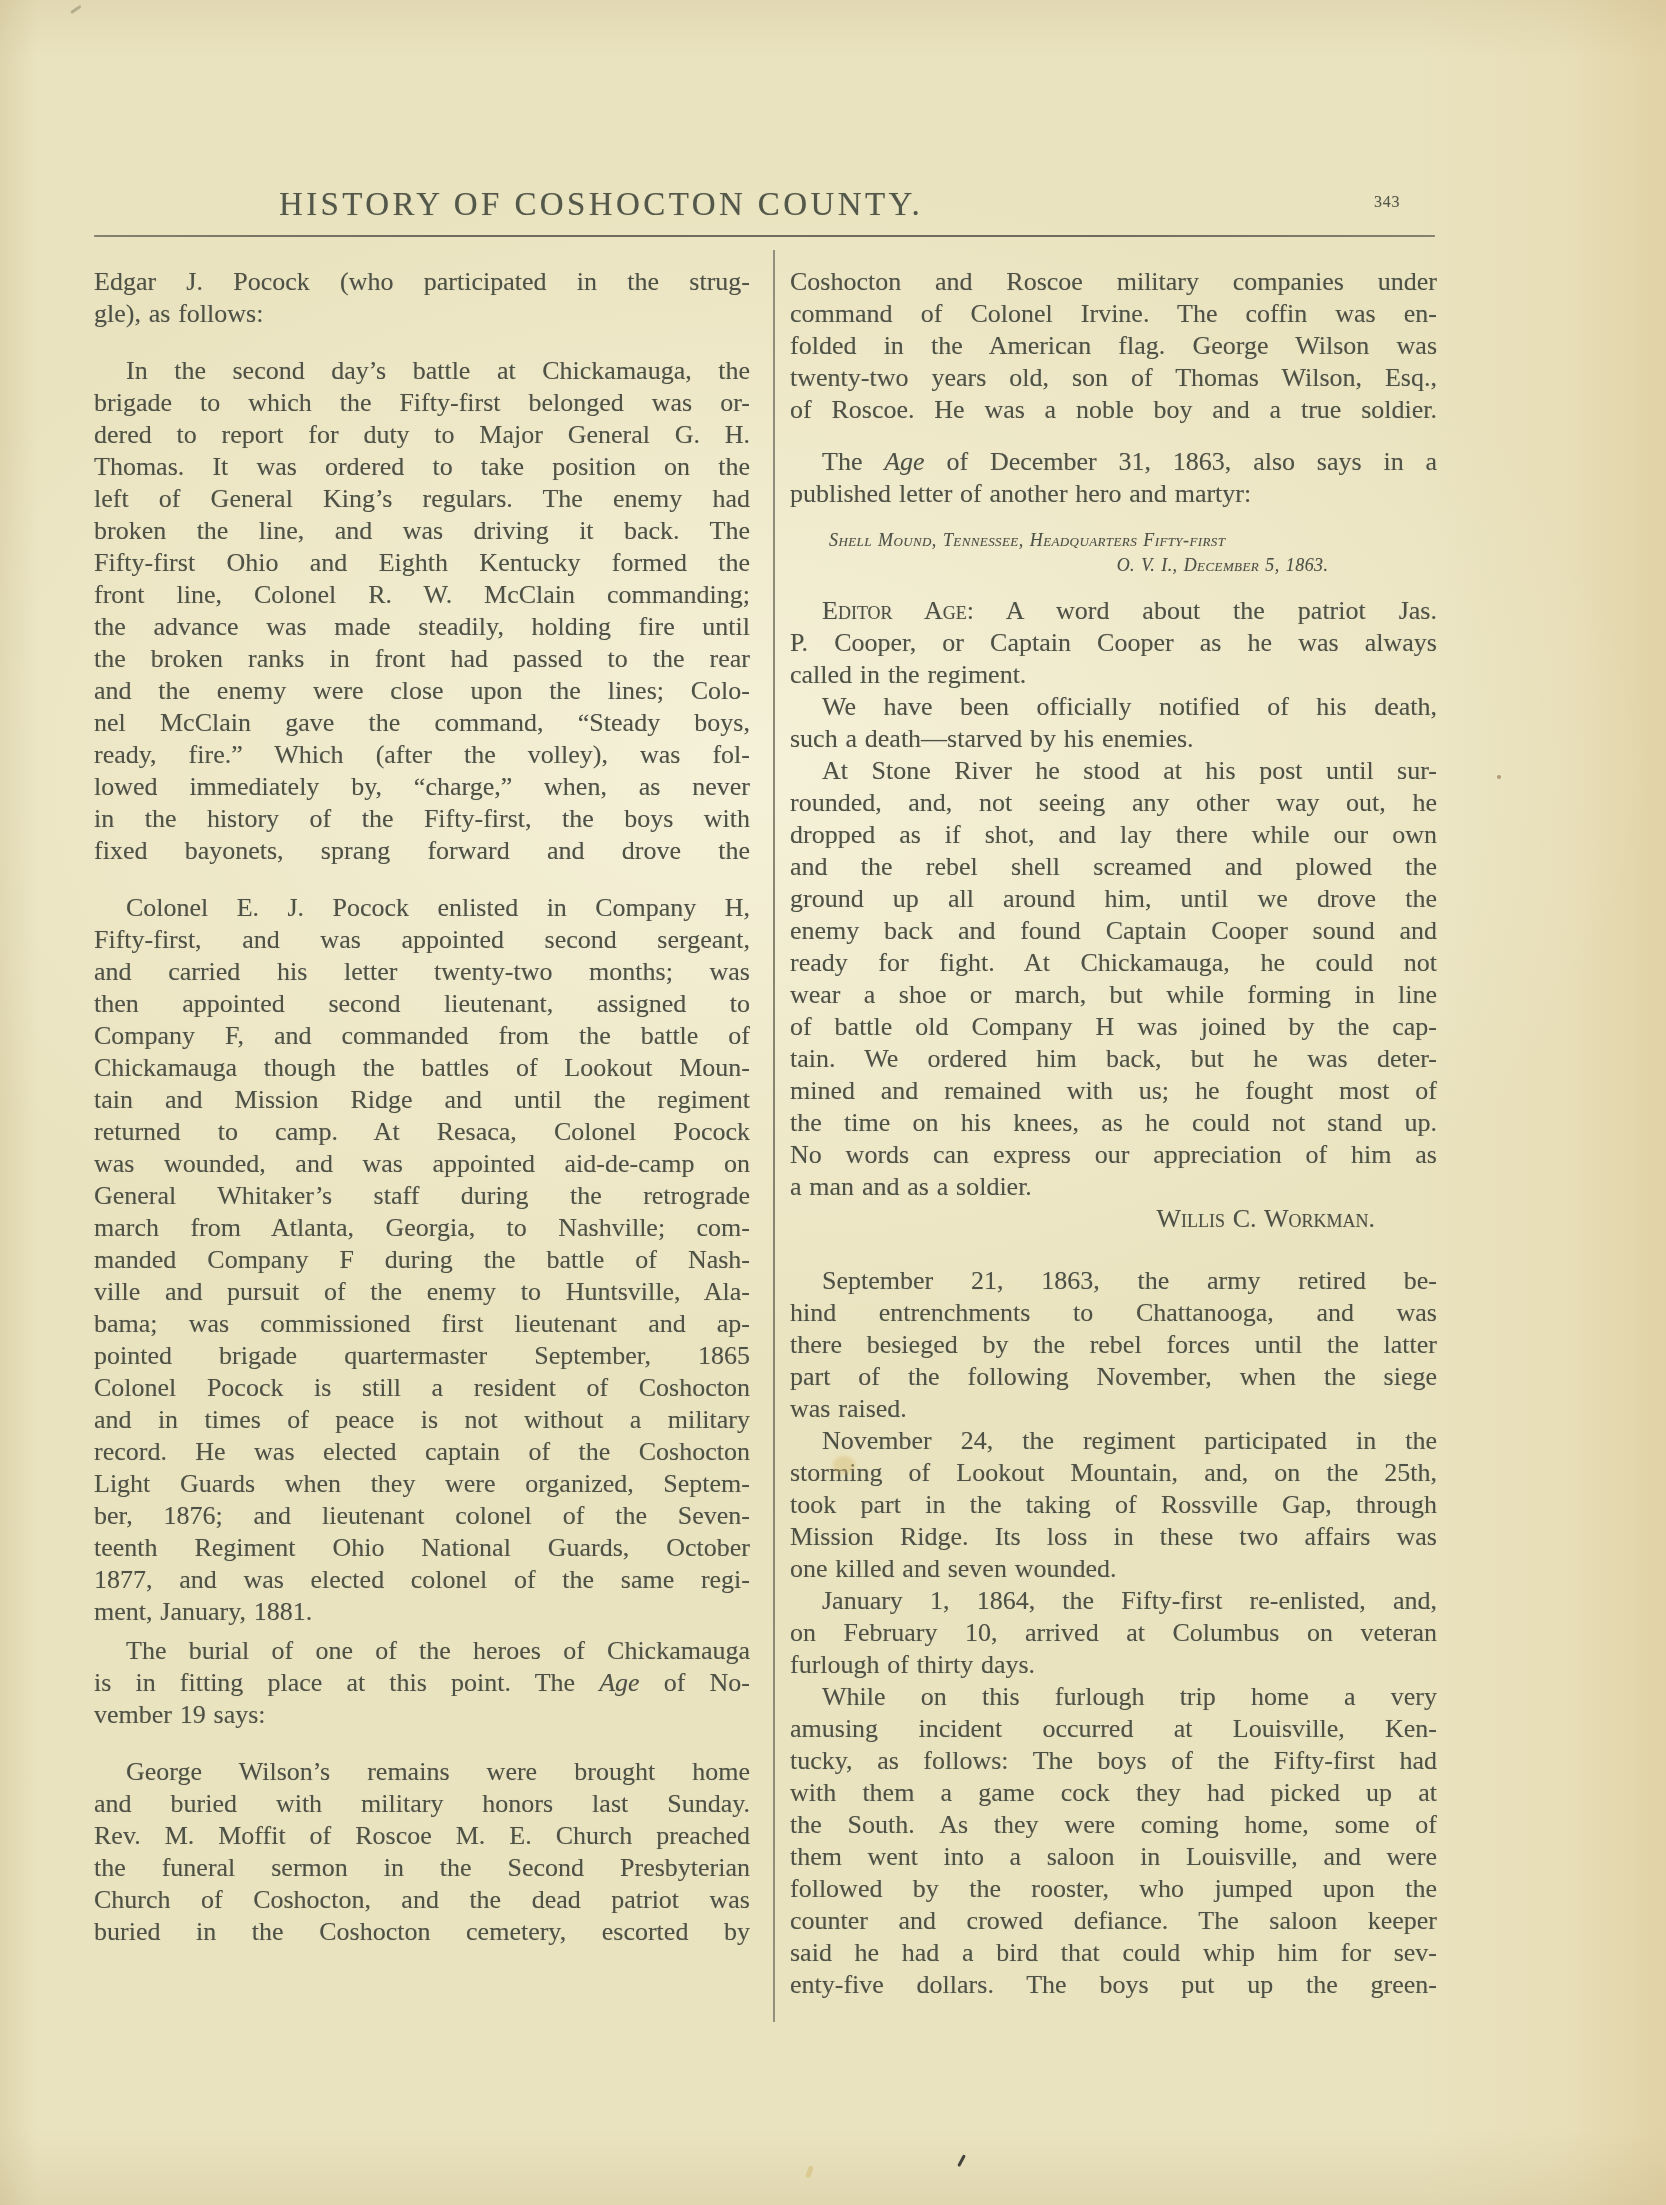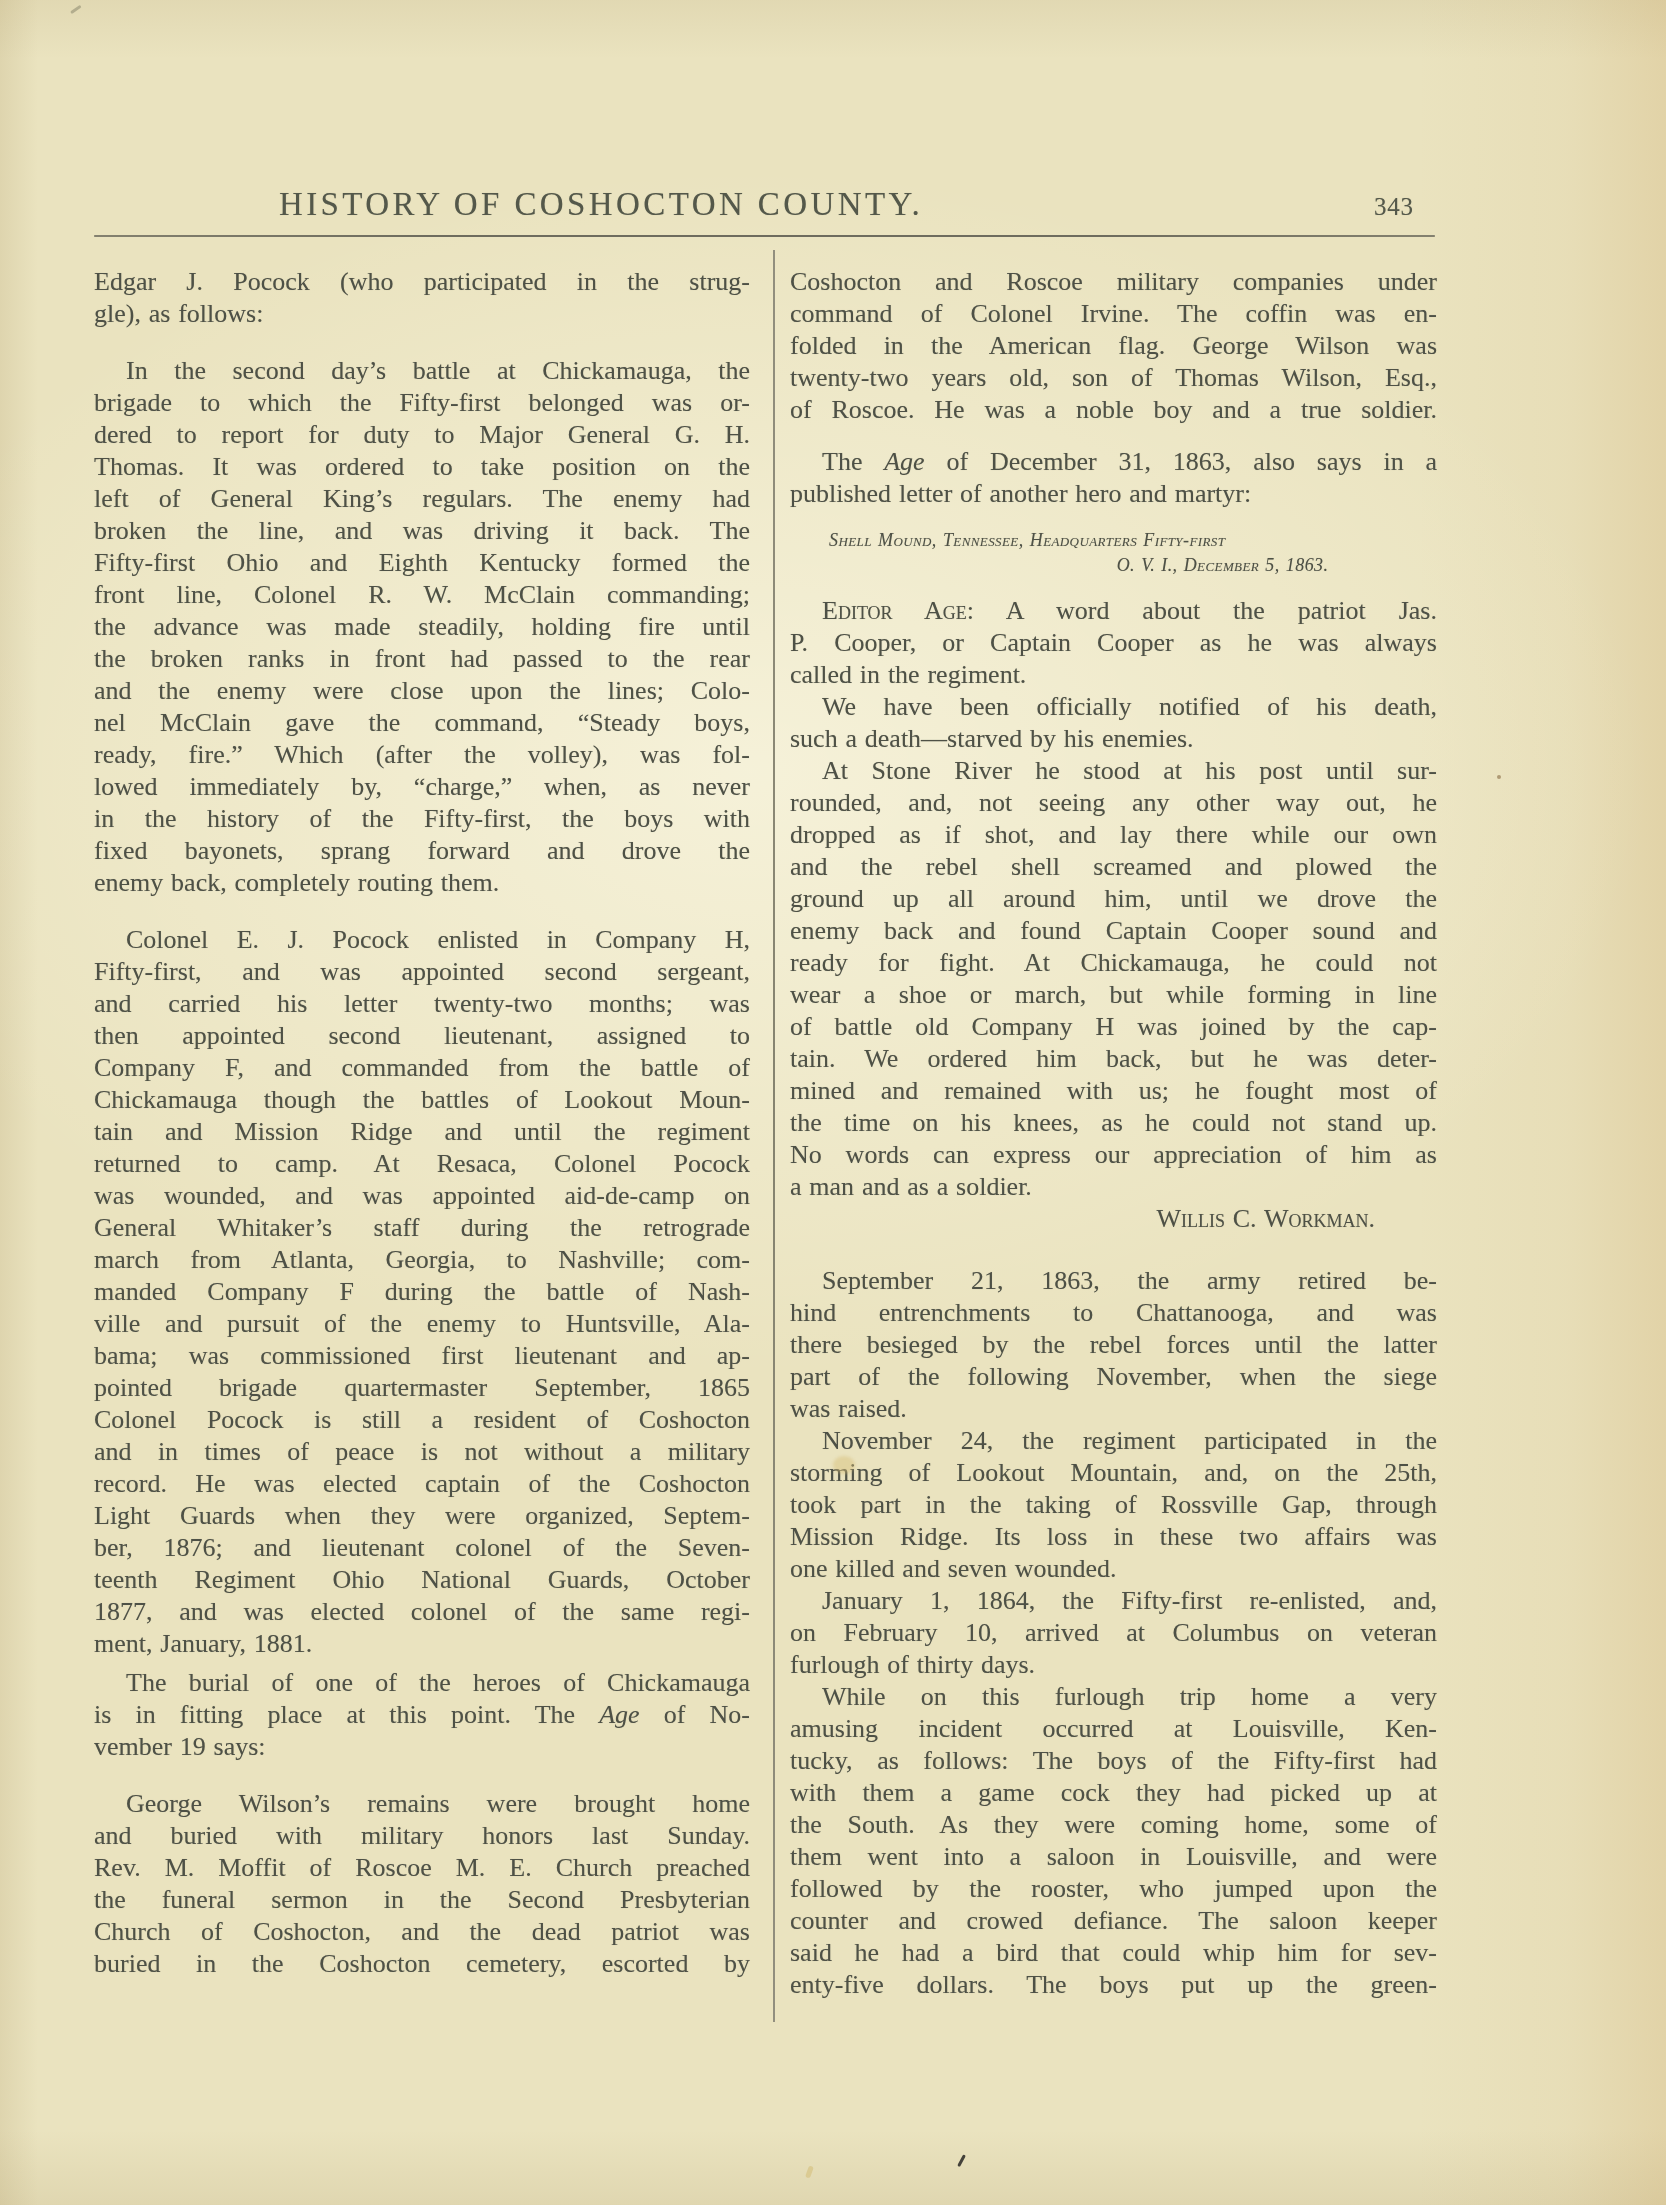--- a/index.html
+++ b/index.html
@@ -18,21 +18,21 @@
     color:#4c4f44;
   }
   .title{
     position:absolute;left:279px;top:186px;
     font-size:33px;letter-spacing:3.4px;
     color:#54584a;white-space:nowrap;
     text-shadow:0 0 0.8px rgba(84,88,74,0.35);
   }
   .pagenum{
     position:absolute;left:1374px;top:193px;
-    font-size:25px;letter-spacing:0.8px;color:#54584a;
+    font-size:16px;letter-spacing:0.8px;color:#54584a;
     text-shadow:0 0 0.8px rgba(84,88,74,0.35);
   }
   .rule{
     position:absolute;left:94px;top:235px;width:1341px;height:1.7px;
     background:linear-gradient(90deg,#84816f,#6e6c5e 25%,#6e6c5e 75%,#84816f);
     border-radius:0.8px;
   }
   .divider{
     position:absolute;left:773px;top:250px;width:1.7px;height:1772px;
     background:linear-gradient(180deg,#928f7e,#85836f 50%,#928f7e);
@@ -89,21 +89,20 @@
         <div class="line">Fifty-first Ohio and Eighth Kentucky formed the</div>
         <div class="line">front line, Colonel R. W. McClain commanding;</div>
         <div class="line">the advance was made steadily, holding fire until</div>
         <div class="line">the broken ranks in front had passed to the rear</div>
         <div class="line">and the enemy were close upon the lines; Colo-</div>
         <div class="line">nel McClain gave the command, “Steady boys,</div>
         <div class="line">ready, fire.”  Which (after the volley), was fol-</div>
         <div class="line">lowed immediately by, “charge,” when, as never</div>
         <div class="line">in the history of the Fifty-first, the boys with</div>
         <div class="line">fixed bayonets, sprang forward and drove the</div>
-        <div class="line lastline">enemy back, completely routing them.</div>
       </div>
       <div class="block body" style="margin-top: 25px;">
         <div class="line indent">Colonel E. J. Pocock enlisted in Company H,</div>
         <div class="line">Fifty-first, and was appointed second sergeant,</div>
         <div class="line">and carried his letter twenty-two months; was</div>
         <div class="line">then appointed second lieutenant, assigned to</div>
         <div class="line">Company F, and commanded from the battle of</div>
         <div class="line">Chickamauga though the battles of Lookout Moun-</div>
         <div class="line">tain and Mission Ridge and until the regiment</div>
         <div class="line">returned to camp.  At Resaca, Colonel Pocock</div>

